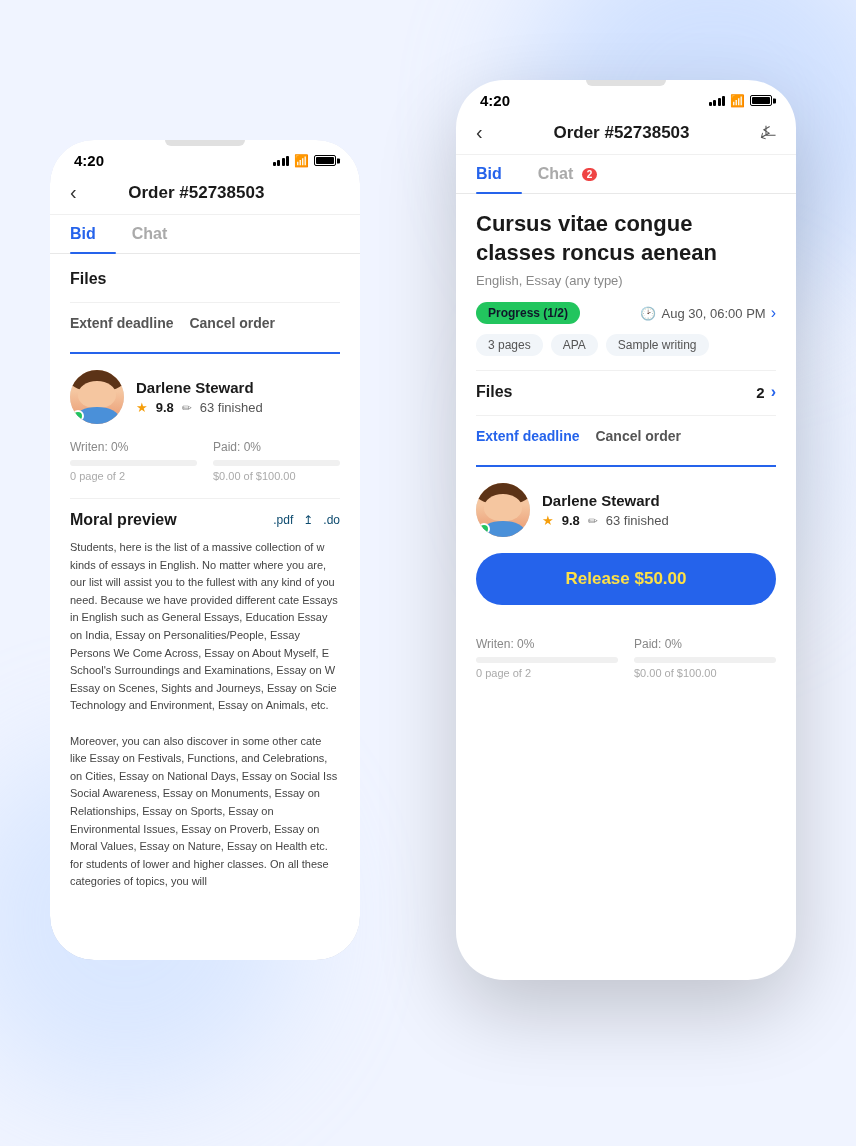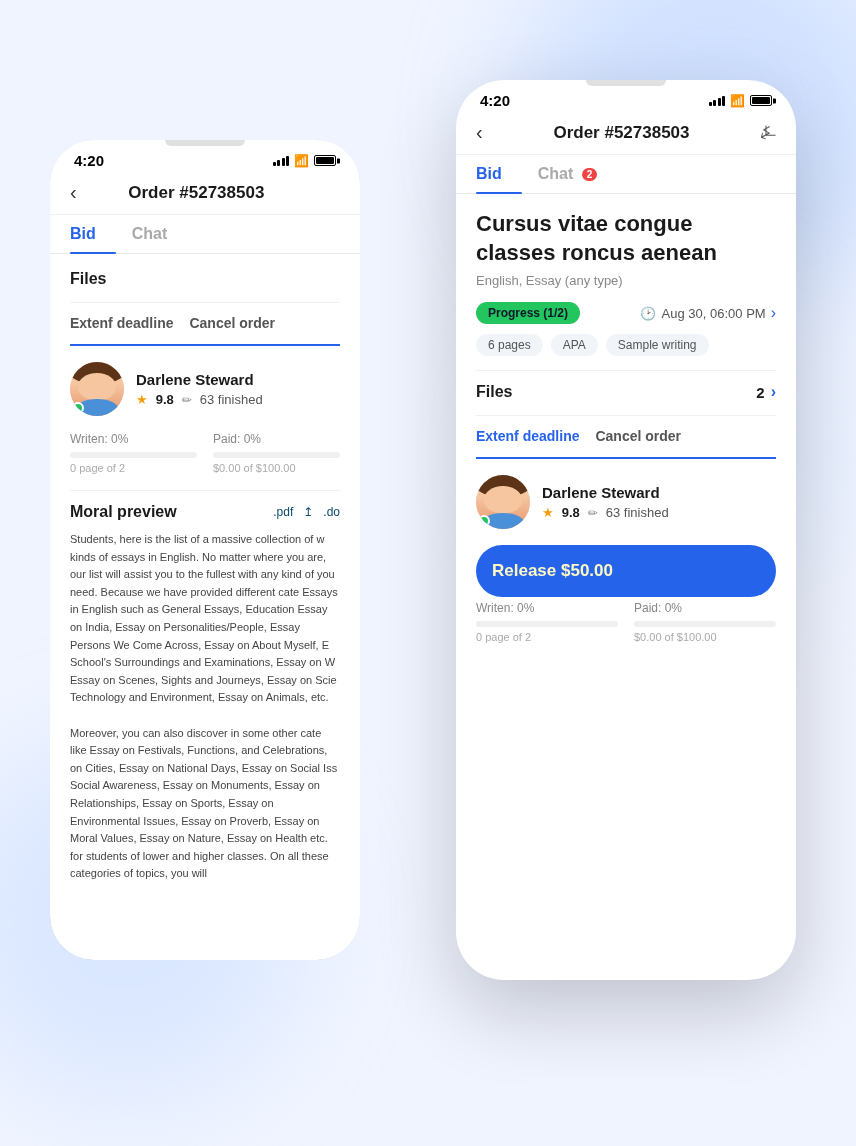--- a/index.html
+++ b/index.html
@@ -276,21 +276,21 @@
       color: #1a1a1a;
       font-weight: 600;
     }
 
     
     .actions-row {
       display: flex;
       gap: 16px;
       margin-bottom: 16px;
       border-bottom: 2px solid #2563eb;
-      padding-bottom: 5px;
+      padding-bottom: 13px;
     }
     .action-btn {
       font-size: 14px;
       font-weight: 600;
       color: #555;
       cursor: pointer;
       padding-bottom: 8px;
     }
 
     
@@ -365,29 +365,29 @@
       color: #555;
     }
     .star-icon { color: #f59e0b; }
     .pencil-icon { color: #888; font-size: 12px; }
     .writer-rating { font-weight: 700; color: #1a1a1a; }
 
     
     .release-btn {
       width: 100%;
       background: #2563eb;
-      color: #fef9c3;
+      color: #fde047;
       font-size: 17px;
       font-weight: 700;
       border: none;
       border-radius: 30px;
       padding: 16px;
-      text-align: left;
+      text-align: center;
       cursor: pointer;
-      margin-bottom: 4px;
+      margin-bottom: 32px;
     }
 
     
     .stats-row {
       display: flex;
       gap: 16px;
       margin-bottom: 16px;
     }
     .stat-item { flex: 1; }
     .stat-label {
@@ -643,21 +643,21 @@
         <span class="progress-badge">Progress (1/2)</span>
         <div class="deadline-row">
           <span class="clock-icon">🕑</span>
           <span>Aug 30, 06:00 PM</span>
           <span class="chevron-right">›</span>
         </div>
       </div>
 
       
       <div class="tags-row">
-        <span class="tag">6 pages</span>
+        <span class="tag">3 pages</span>
         <span class="tag">APA</span>
         <span class="tag">Sample writing</span>
       </div>
 
       <div class="divider"></div>
 
       
       <div class="files-row">
         <span class="files-label">Files</span>
         <div class="files-count">

